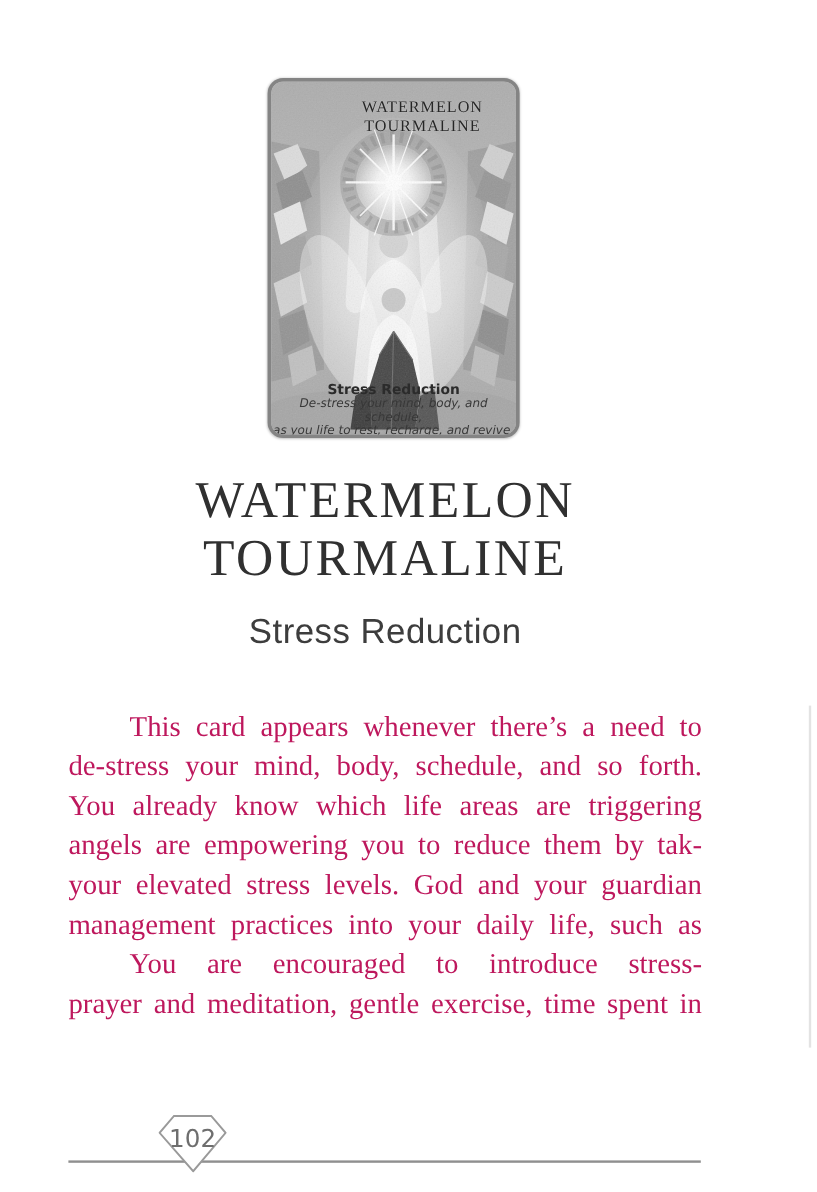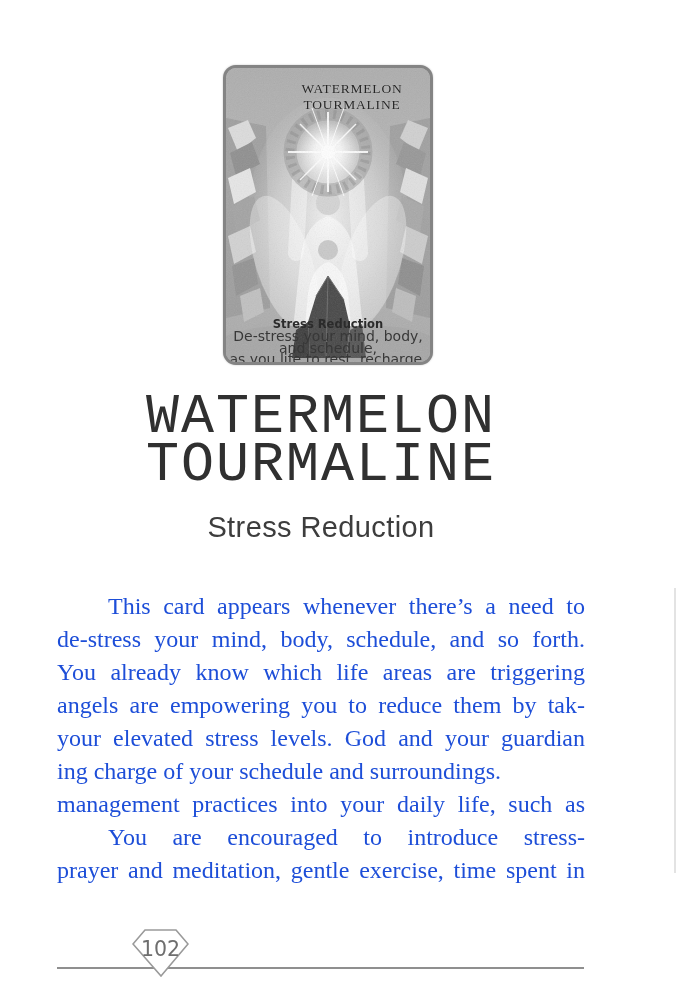--- a/index.html
+++ b/index.html
@@ -40,35 +40,36 @@
   }
   .card-caption { position: absolute; left: 0; right: 0; top: 249px; text-align: center; }
   .card-caption-title {
     font-family: "DejaVu Sans", sans-serif;
     font-weight: bold;
     font-size: 11.5px;
     color: #2b2b2b;
   }
   .card-caption-line {
     font-family: "DejaVu Sans", sans-serif;
-    font-size: 14px;
+    font-style: italic;
+    font-size: 10px;
     line-height: 11.5px;
     color: #383838;
   }
   .card-caption-line:first-of-type { margin-top: 2px; }
 
   
   .heading {
     position: absolute;
     left: 57px;
     width: 528px;
     top: 394px;
     text-align: center;
-    font-family: Liberation Mono, monospace;
-    font-size: 55px;
+    font-family: Liberation Serif, serif;
+    font-size: 43px;
     line-height: 48px;
     letter-spacing: 2px;
     color: #303030;
     font-weight: 400;
   }
   .subheading {
     position: absolute;
     left: 57px;
     width: 528px;
     top: 511px;
@@ -81,21 +82,21 @@
   }
 
   
   .body-text {
     position: absolute;
     left: 57px;
     width: 528px;
     top: 590px;
     font-family: "Liberation Serif", serif;
     font-size: 24px;
-    color: #1d4ed8;
+    color: #be185d;
   }
   .body-line {
     height: 33px;
     line-height: 33px;
     text-align: justify;
     text-align-last: justify;
     white-space: nowrap;
   }
   .body-line.indent { padding-left: 51px; }
   .body-line.para-end { text-align-last: left; }
@@ -236,21 +237,20 @@
   </h1>
 
   <div class="subheading">Stress Reduction</div>
 
   <div class="body-text">
     <div class="body-line indent">This card appears whenever there’s a need to</div>
     <div class="body-line">de-stress your mind, body, schedule, and so forth.</div>
     <div class="body-line">You already know which life areas are triggering</div>
     <div class="body-line">angels are empowering you to reduce them by tak-</div>
     <div class="body-line">your elevated stress levels. God and your guardian</div>
-    <div class="body-line para-end">ing charge of your schedule and surroundings.</div>
     <div class="body-line">management practices into your daily life, such as</div>
     <div class="body-line indent">You are encouraged to introduce stress-</div>
     <div class="body-line">prayer and meditation, gentle exercise, time spent in</div>
   </div>
 
   <div class="footer-rule"></div>
   <svg class="page-number-badge" viewBox="0 0 57 48" xmlns="http://www.w3.org/2000/svg">
     <polygon points="13,1 44,1 56,15 29,47 1,15" fill="#ffffff" stroke="#9a9a9a" stroke-width="1.6"></polygon>
     <text x="28.5" y="27" text-anchor="middle" font-family="DejaVu Sans, sans-serif" font-size="20.5" fill="#6e6e6e">102</text>
   </svg>

